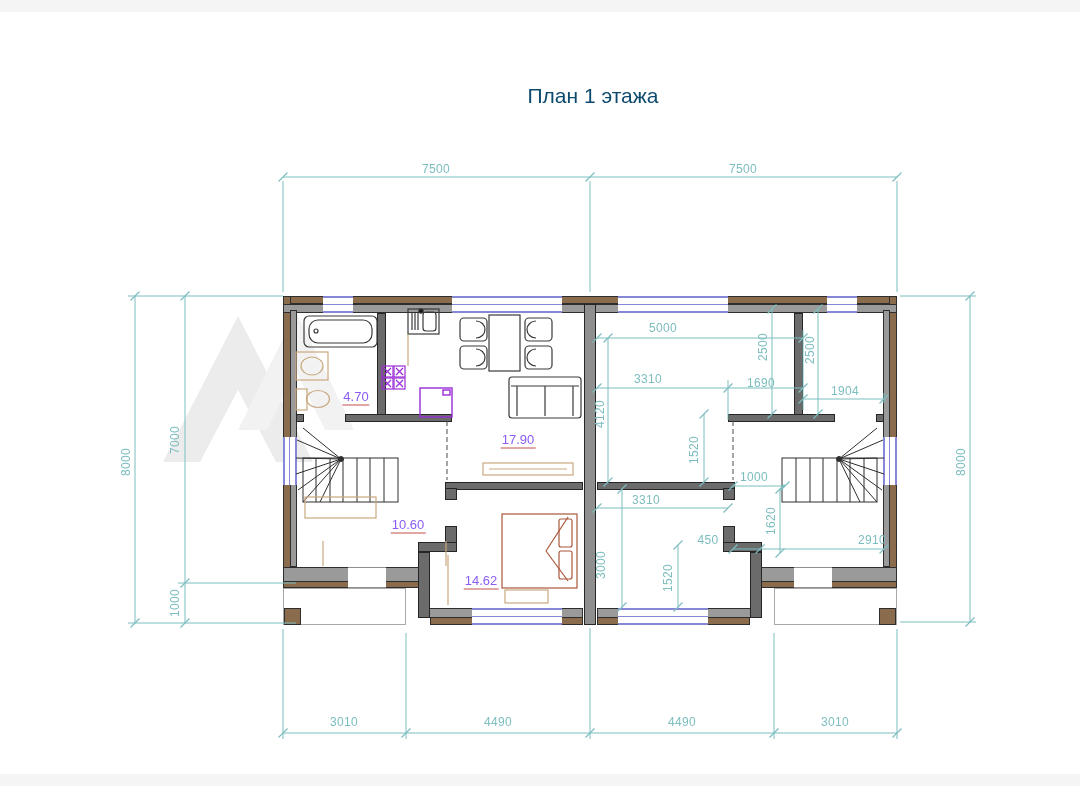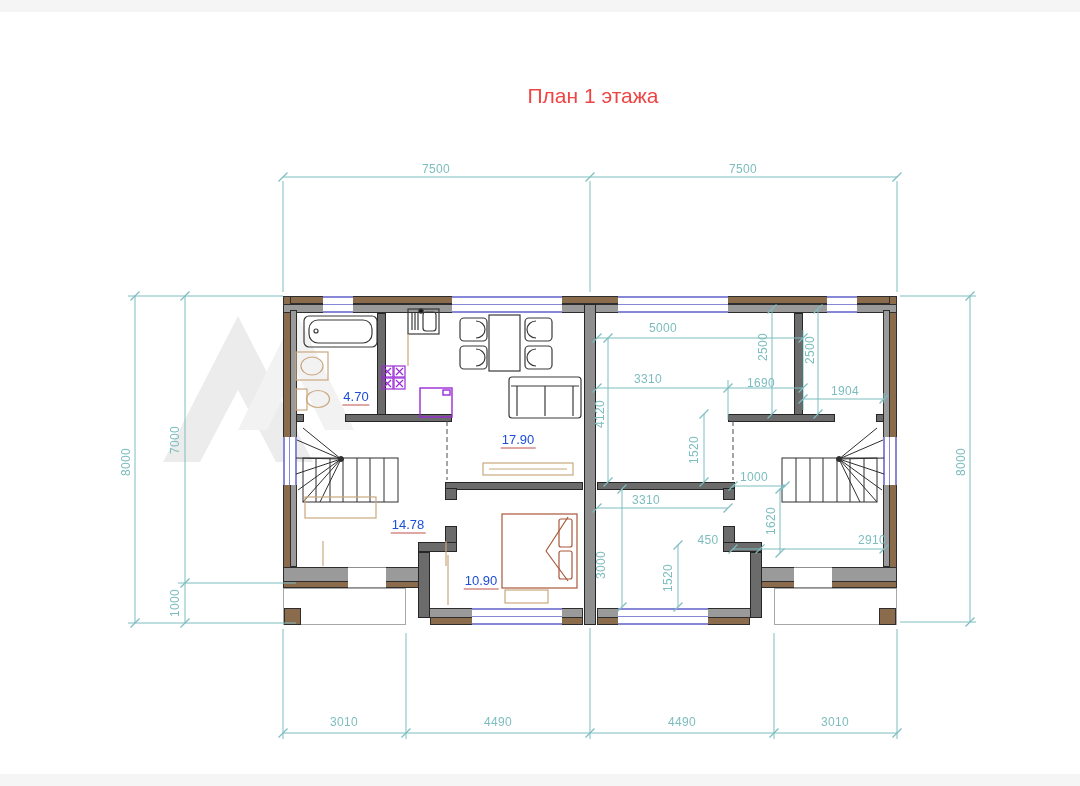--- a/index.html
+++ b/index.html
@@ -14,24 +14,24 @@
   .wc{background:#8f8f8f;border:1px solid #262626;}
   .wi{background:#6b6b6b;border:1px solid #262626;}
   
   .win-h{background:#fff;border-top:2px solid #8787d8;border-bottom:2px solid #8787d8;}
   .win-h::after{content:"";position:absolute;left:0;right:0;top:50%;margin-top:-1px;height:1px;background:#8787d8;}
   .win-v{background:#fff;border-left:2px solid #8787d8;border-right:2px solid #8787d8;}
   .win-v::after{content:"";position:absolute;top:0;bottom:0;left:50%;margin-left:-1px;width:1px;background:#8787d8;}
   .door{background:#fff;border-top:1px solid #909090;border-bottom:1px solid #909090;}
   .porch{border:1px solid #a8a8a8;}
   
-  .title{position:absolute;transform:translate(-50%,-50%);font-size:21px;color:#ef4444;white-space:nowrap;text-align:right;}
+  .title{position:absolute;transform:translate(-50%,-50%);font-size:21px;color:#0c4a6e;white-space:nowrap;text-align:right;}
   .dim{position:absolute;transform:translate(-50%,-50%);font-size:12px;color:#7cbdbf;white-space:nowrap;letter-spacing:.3px;}
   .dim.v{transform:translate(-50%,-50%) rotate(-90deg);}
-  .area{position:absolute;transform:translate(-50%,-50%);font-size:13px;color:#1d4ed8;
+  .area{position:absolute;transform:translate(-50%,-50%);font-size:13px;color:#8b5cf6;
         border-bottom:1px solid #c0504d;padding:0 1px 1px;white-space:nowrap;}
   svg{position:absolute;left:0;top:0;}
 </style>
 </head>
 <body>
 
 <div class="band" style="top:0"></div>
 <div class="band" style="top:774px"></div>
 
 <div id="plan">
@@ -267,16 +267,16 @@
   <span class="dim" style="left:754px;top:477px">1000</span>
   <span class="dim" style="left:646px;top:500px">3310</span>
   <span class="dim v" style="left:771px;top:521px">1620</span>
   <span class="dim" style="left:708px;top:540px">450</span>
   <span class="dim" style="left:872px;top:540px">2910</span>
   <span class="dim v" style="left:601px;top:565px">3000</span>
   <span class="dim v" style="left:668px;top:578px">1520</span>
 
   <span class="area" style="left:356px;top:397px">4.70</span>
   <span class="area" style="left:518px;top:440px">17.90</span>
-  <span class="area" style="left:408px;top:525px">14.78</span>
-  <span class="area" style="left:481px;top:581px">10.90</span>
+  <span class="area" style="left:408px;top:525px">10.60</span>
+  <span class="area" style="left:481px;top:581px">14.62</span>
 
 </div>
 
 </body></html>

